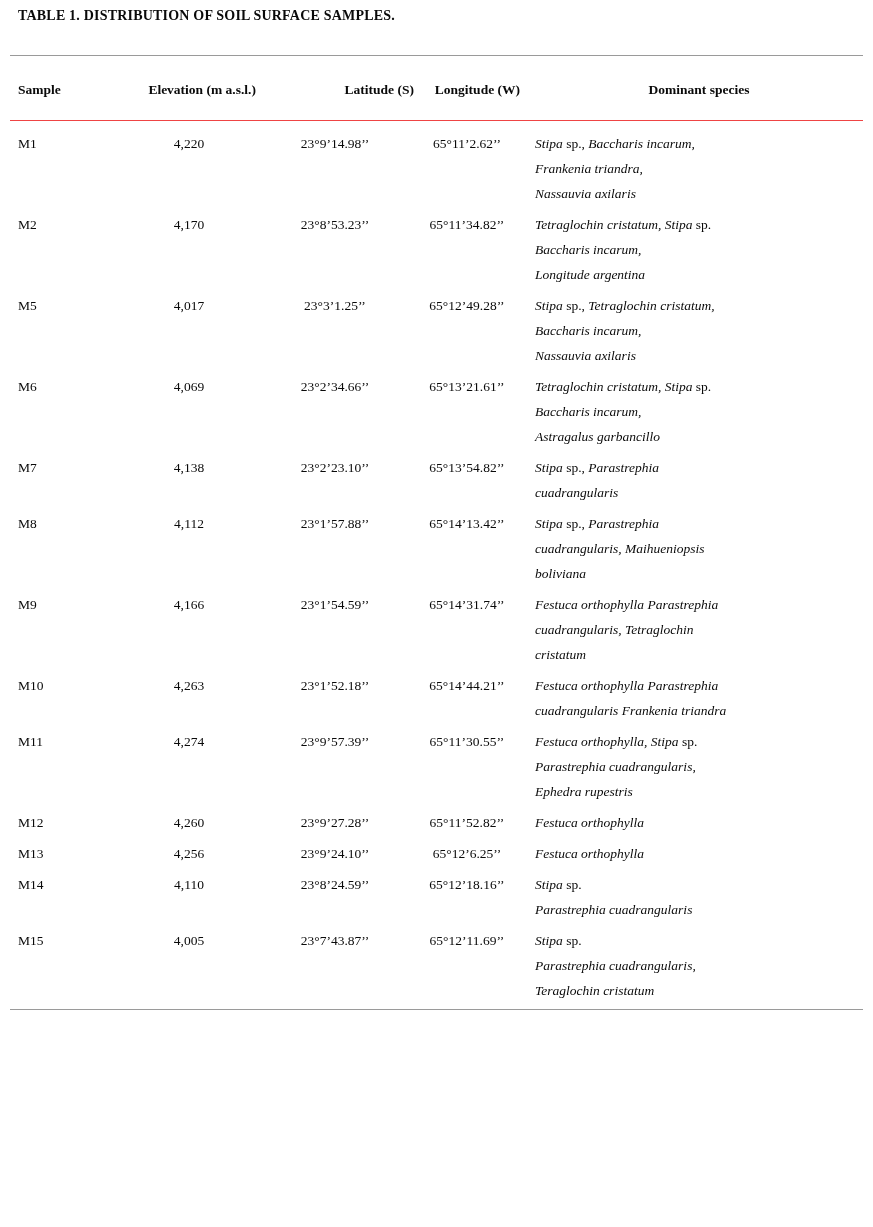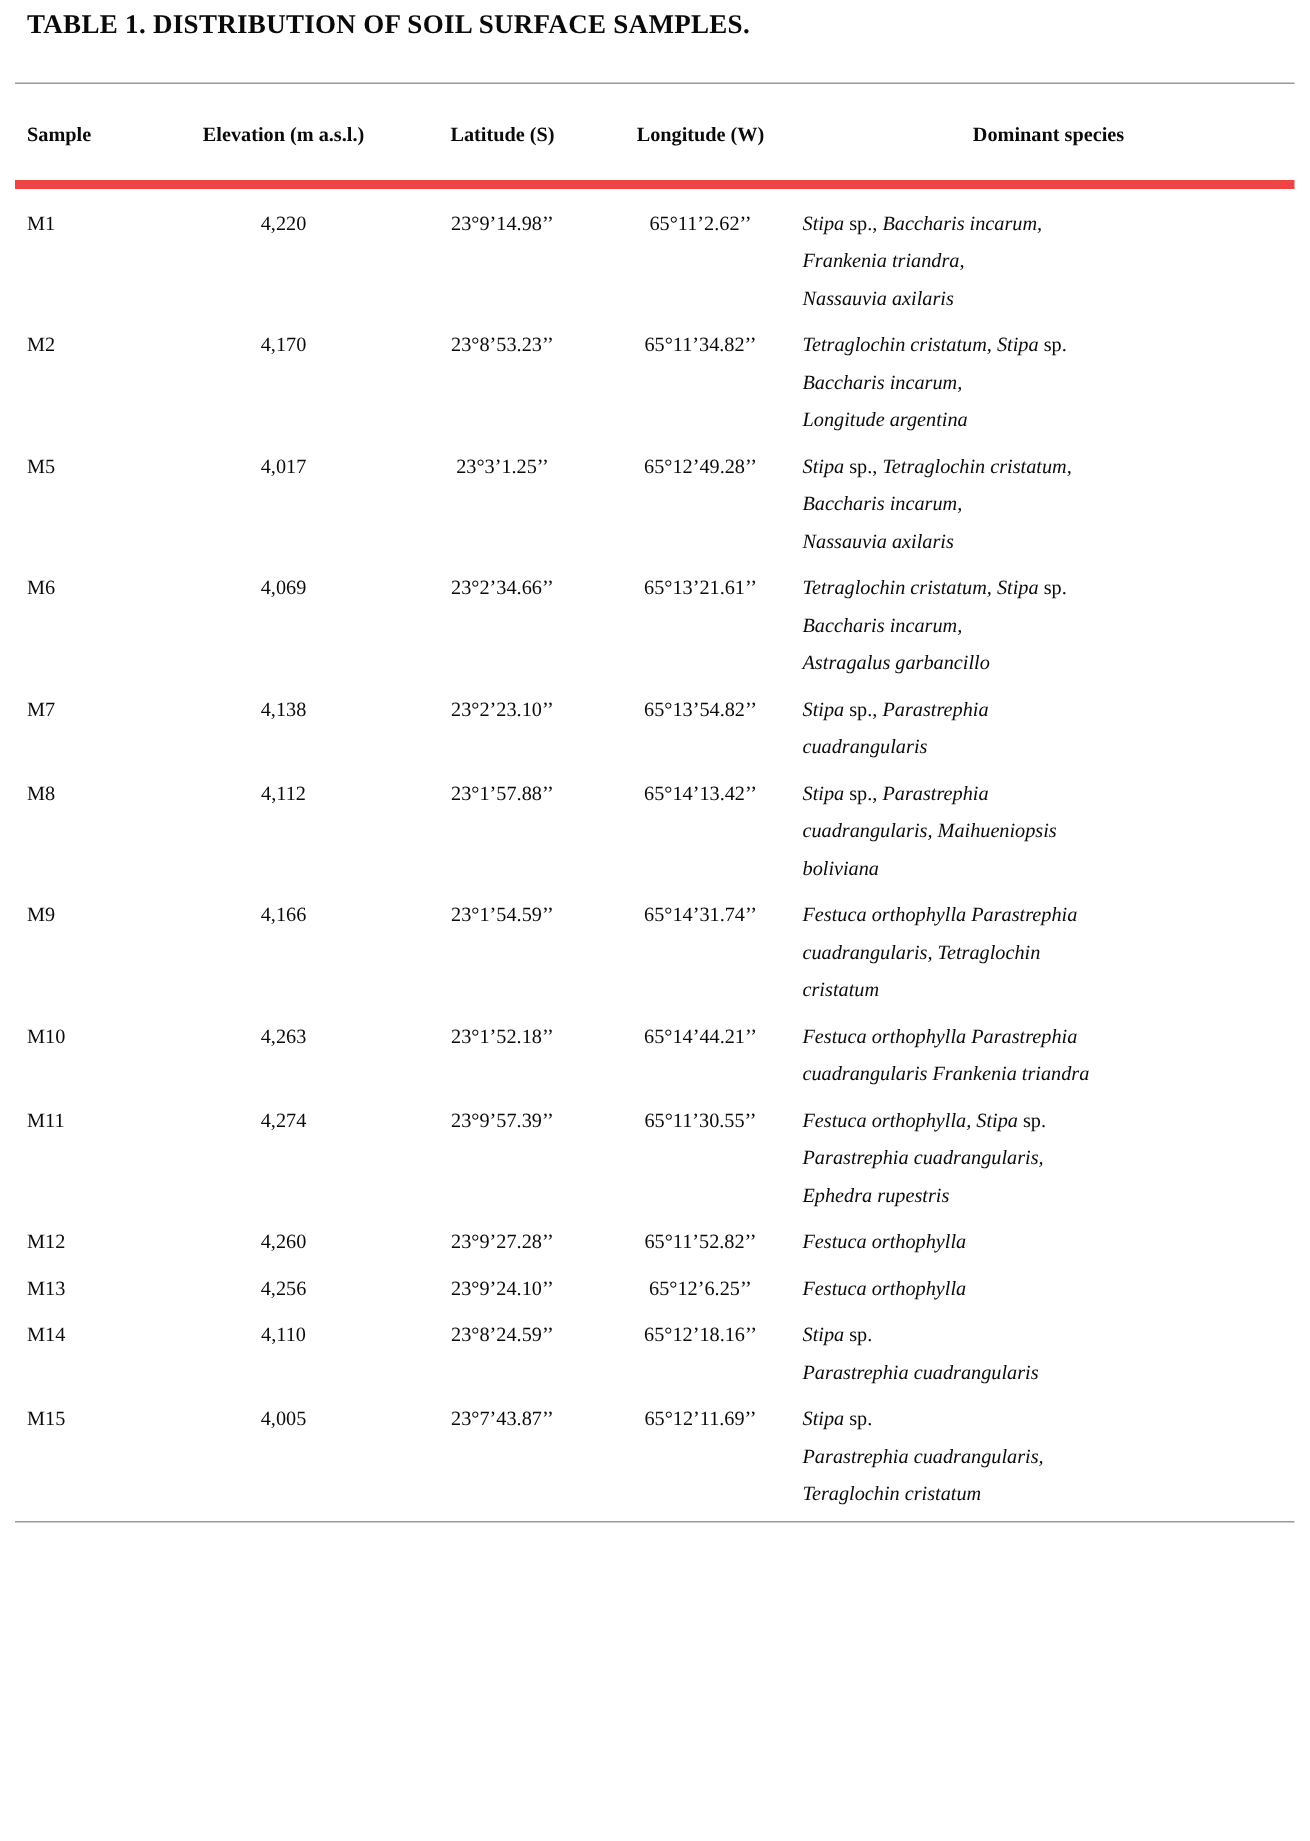--- a/index.html
+++ b/index.html
@@ -11,49 +11,49 @@
     width: 873px;
     height: 1227px;
     font-family: "Liberation Serif", "DejaVu Serif", serif;
     color: #0a0a0a;
     overflow: hidden;
   }
   .page {
     padding: 6px 10px 0 10px;
   }
   .title {
-    font-size: 18px;
+    font-size: 14px;
     font-weight: bold;
     line-height: 20px;
     padding-left: 8px;
     letter-spacing: 0.2px;
   }
   table.samples {
     border-collapse: collapse;
     table-layout: fixed;
     width: 853px;
     margin-top: 29px;
     border-bottom: 1px solid #9a9a9a;
   }
   col.w-sample   { width: 112px; }
   col.w-elev     { width: 134px; }
   col.w-lat      { width: 158px; }
   col.w-long     { width: 106px; }
   col.w-species  { width: 343px; }
   thead tr {
     border-top: 1px solid #9a9a9a;
-    border-bottom: 6px solid #ef4444;
+    border-bottom: 1px solid #ef4444;
   }
   th {
     font-size: 13.5px;
     font-weight: bold;
     line-height: 20px;
     padding: 24px 0 20px 0;
     vertical-align: top;
-    text-align: center;
+    text-align: right;
     white-space: nowrap;
   }
   th.c-sample { text-align: left; padding-left: 8px; }
   th.c-species { text-align: center; padding-left: 15px; }
   td {
     font-size: 13.5px;
     line-height: 25px;
     vertical-align: top;
     padding: 0 0 6px 0;
     text-align: center;

